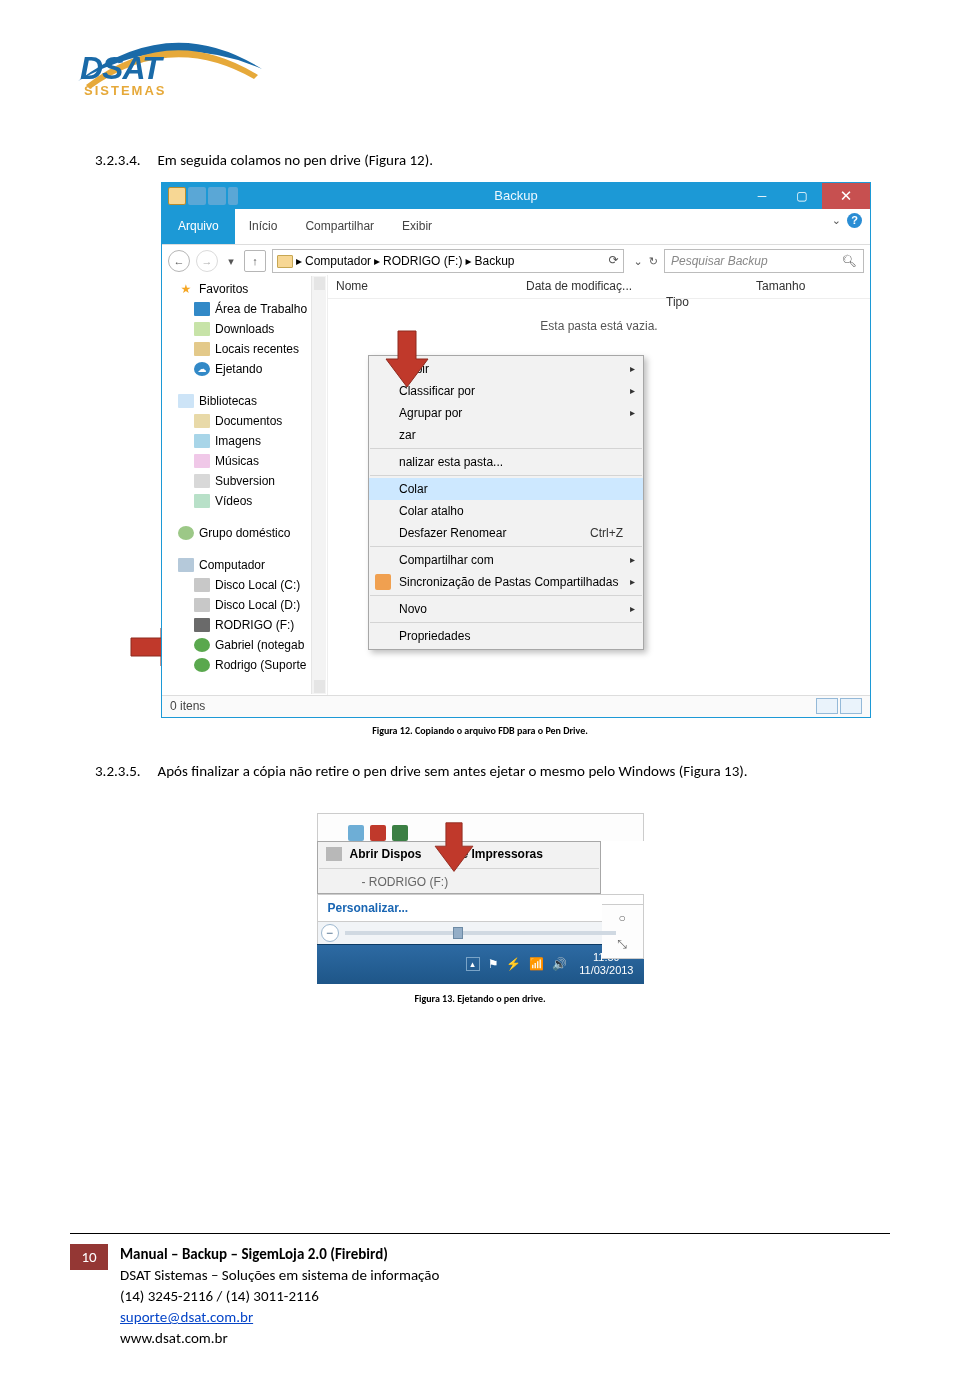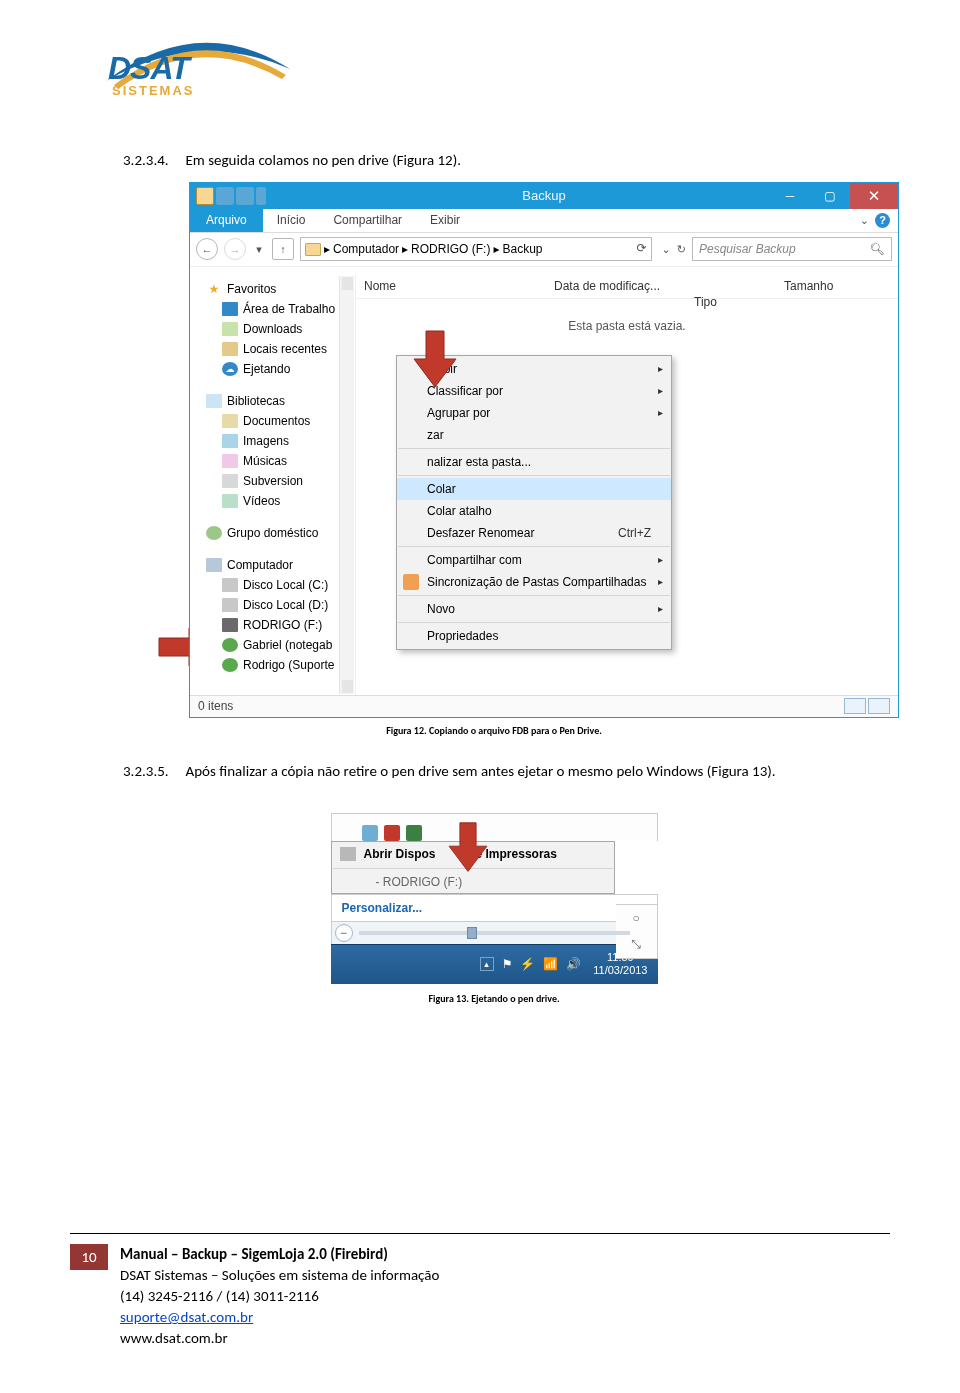--- a/index.html
+++ b/index.html
@@ -5,21 +5,21 @@
   * { box-sizing: border-box; margin: 0; padding: 0; }
   body {
     font-family: Calibri, Arial, sans-serif;
     background: #fff;
     width: 960px;
     height: 1393px;
     position: relative;
     color: #000;
   }
   .page {
-    padding: 35px 70px 0 98px;
+    padding: 35px 70px 0 70px;
   }
   
   .logo {
     width: 195px;
     height: 75px;
     position: relative;
     margin-bottom: 40px;
   }
   .logo-swoosh {
     position: absolute;
@@ -111,21 +111,21 @@
   .tb-ctrl {
     width: 40px;
     display: flex;
     align-items: center;
     justify-content: center;
     color: #fff;
     font-size: 12px;
   }
   .tb-close { background: #c75050; width: 48px; font-size: 15px; }
   .ribbon-tabs {
-    height: 24px;
+    height: 36px;
     background: #fff;
     border-bottom: 1px solid #ddd;
     display: flex;
     align-items: stretch;
     position: relative;
   }
   .rt-file {
     background: #1c99d6;
     color: #fff;
     padding: 0 16px;

